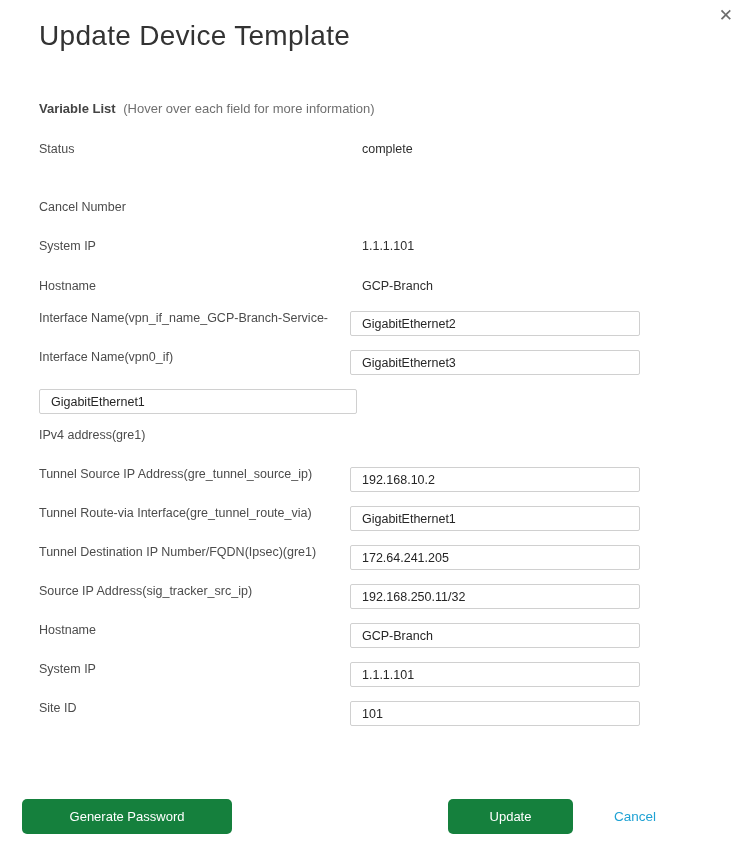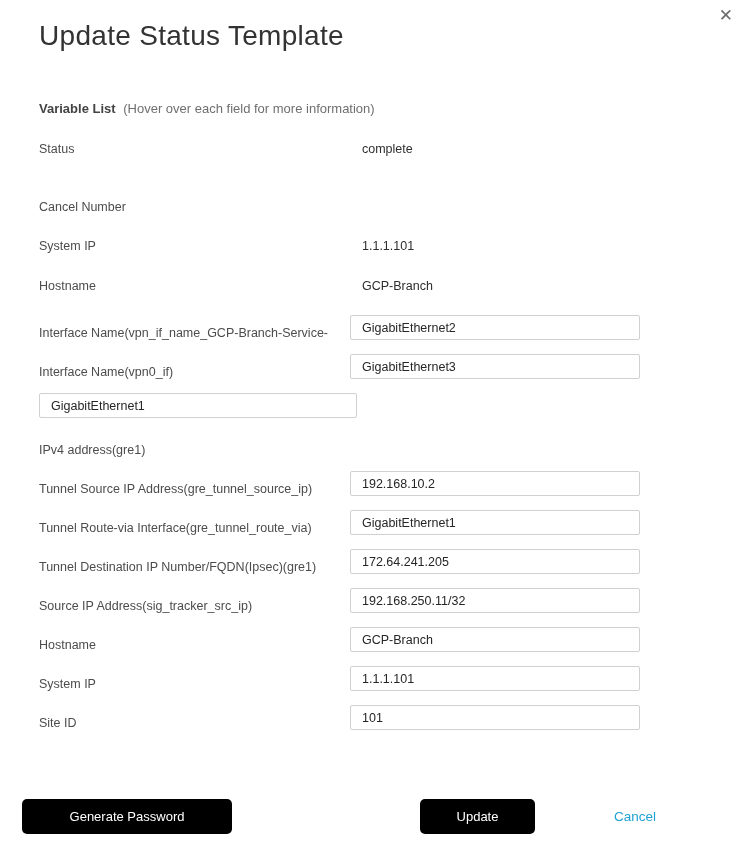--- a/index.html
+++ b/index.html
@@ -54,21 +54,21 @@
   .static-row .static-value {
     font-size: 12.5px; color: #2e2e2e; line-height: 16px;
     padding-left: 12px;
   }
   .mt-24 { margin-top: 24px; }
   .mt-42 { margin-top: 42px; }
   .mt-23 { margin-top: 23px; }
 
   .input-rows { margin-top: 17px; }
   .field-row {
-    display: flex; align-items: flex-end;
+    display: flex; align-items: flex-start;
     height: 29px; margin-bottom: 10px;
   }
   .field-row .field-label {
     width: 311px; flex: 0 0 311px;
     font-size: 12.5px; color: #4c4c4c;
     white-space: nowrap; overflow: hidden;
   }
   .field-row input {
     width: 318px; height: 25px;
     box-sizing: border-box;
@@ -85,47 +85,47 @@
   .footer {
     position: absolute;
     left: 0; top: 799px;
     width: 752px; height: 36px;
   }
   .btn {
     position: absolute;
     height: 35px;
     border: none;
     border-radius: 5px;
-    background: #000000;
+    background: #15803d;
     color: #ffffff;
     font-size: 13px;
     font-family: "Liberation Sans", sans-serif;
     cursor: pointer;
   }
   .btn-generate { left: 22px; width: 210px; }
-  .btn-update { left: 420px; width: 115px; }
+  .btn-update { left: 448px; width: 125px; }
   .cancel-link {
     position: absolute;
     left: 614px; top: 0;
     height: 35px; line-height: 35px;
     font-size: 13.5px;
     color: #1fa2d4;
     cursor: pointer;
     background: none; border: none; padding: 0;
     font-family: "Liberation Sans", sans-serif;
   }
 </style>
 </head>
 <body>
 
 <div class="dialog">
 
   <button class="close-btn">✕</button>
 
-  <h1 class="page-title">Update Status Template</h1>
+  <h1 class="page-title">Update Device Template</h1>
 
   <div class="content">
 
     <div class="section-header">
       <span class="section-title">Variable List</span>
       <span class="section-hint">(Hover over each field for more information)</span>
     </div>
 
     <div class="static-row mt-24">
       <span class="field-label">Status</span>

